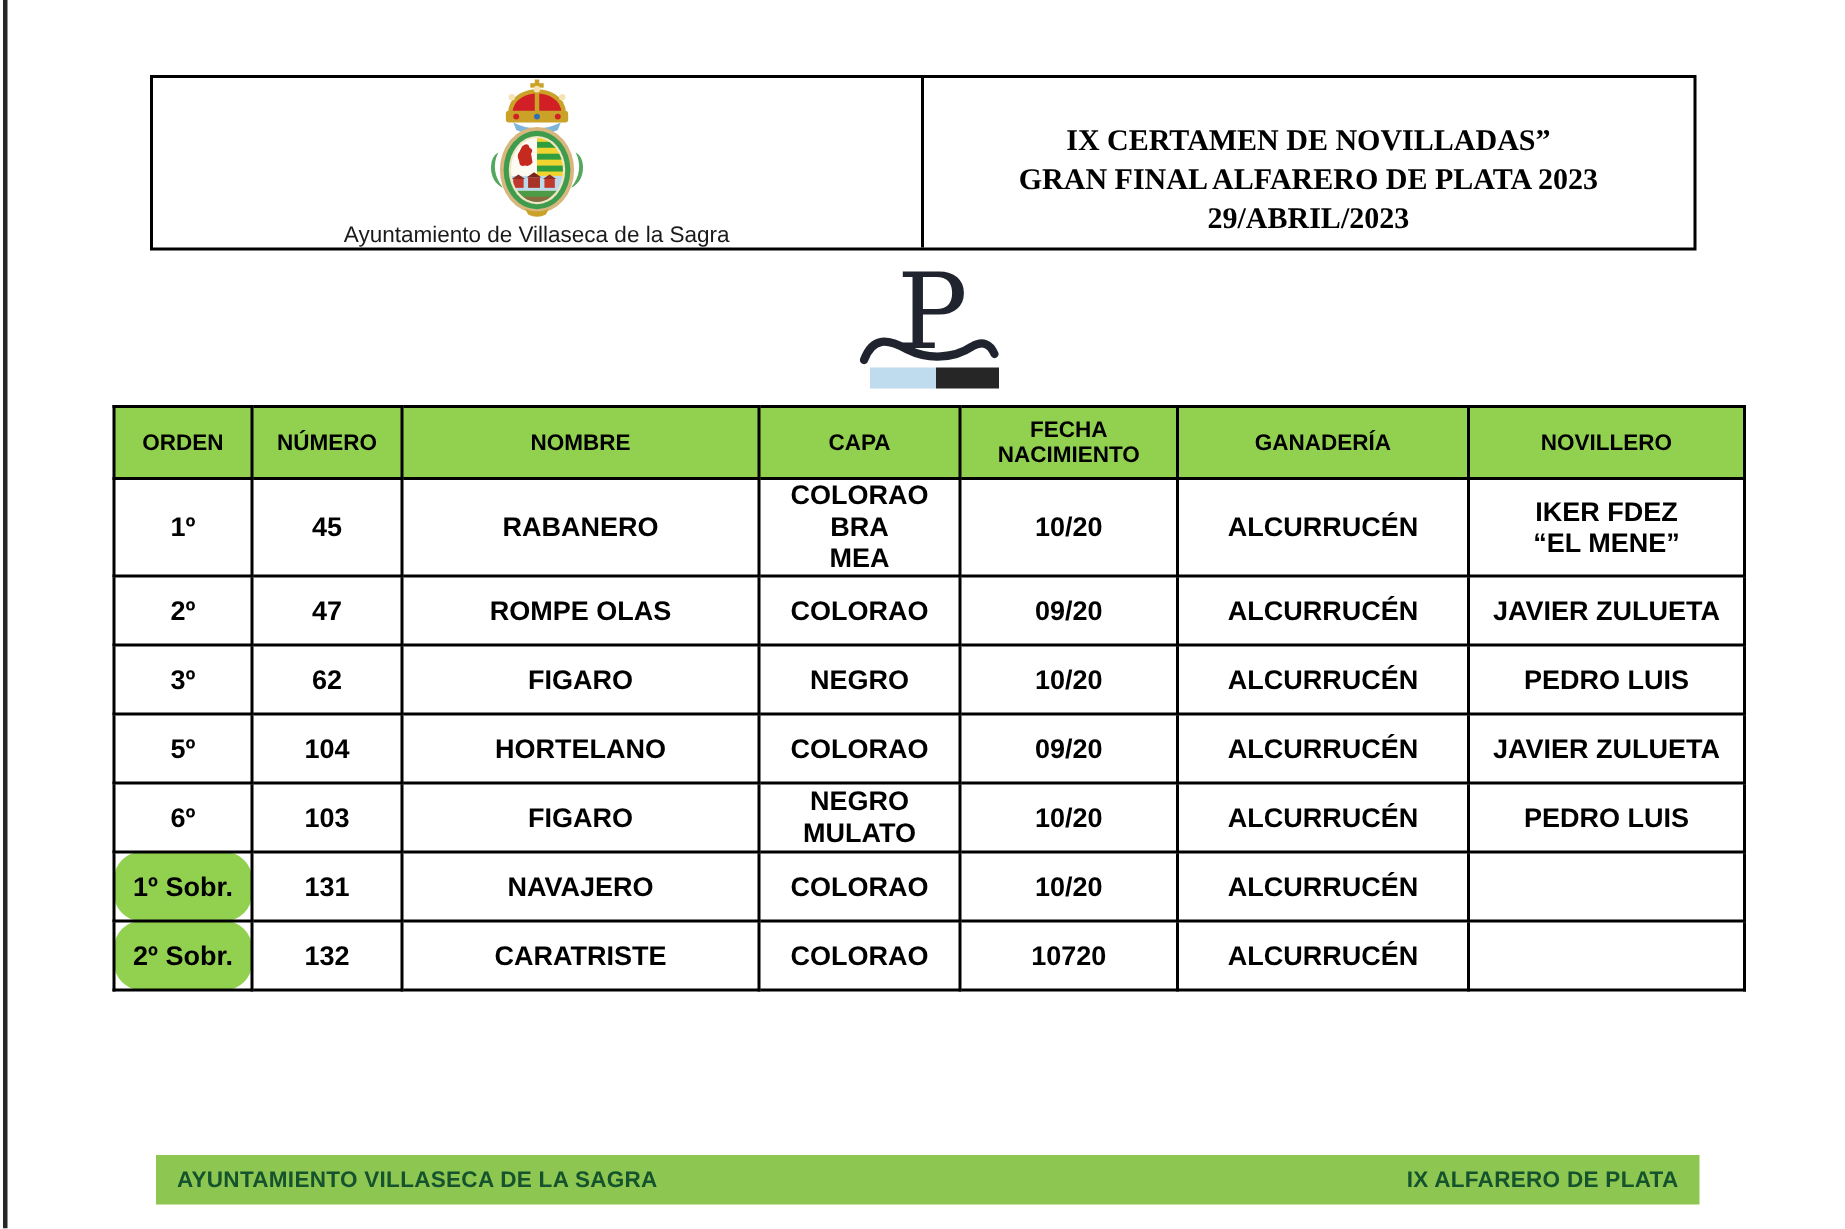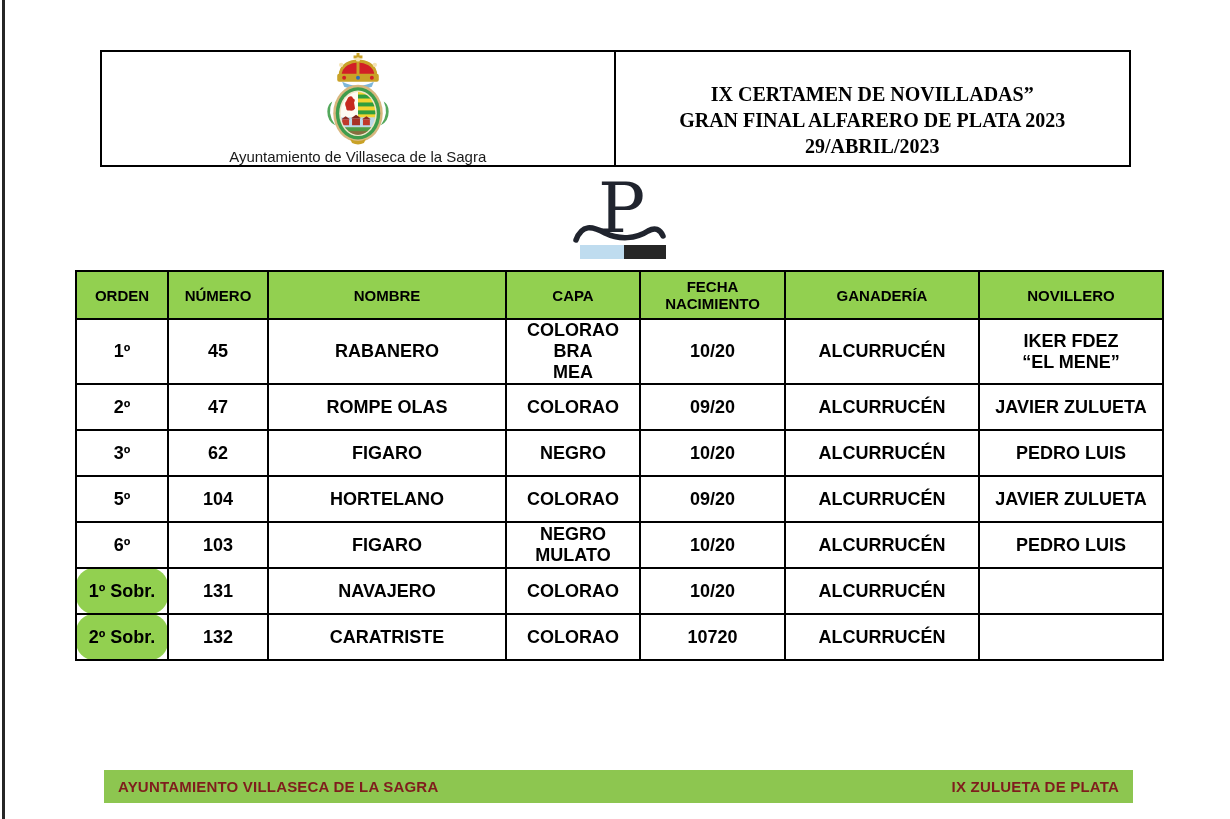--- a/index.html
+++ b/index.html
@@ -58,21 +58,21 @@
   }
   table.cartel td { height: 46px; font-size: 18px; background: #ffffff; }
   table.cartel td.highlight { background: #92D050; border-radius: 18px; }
   
   .footer-bar {
     position: absolute; left: 104px; top: 770px;
     width: 1029px; height: 33px;
     background: #8DC650;
     display: flex; justify-content: space-between; align-items: center;
     padding: 0 14px;
-    color: #7f1d1d; font-weight: bold; font-size: 15px;
+    color: #14532d; font-weight: bold; font-size: 15px;
     letter-spacing: 0.2px;
   }
 </style>
 </head>
 <body>
 
 <div class="scan-edge"></div>
 
 <div class="header-box">
   <div class="header-left">
@@ -230,14 +230,14 @@
         <td>COLORAO</td>
         <td>10720</td>
         <td>ALCURRUCÉN</td>
         <td></td>
       </tr>
     </tbody>
 </table>
 
 <div class="footer-bar">
   <span>AYUNTAMIENTO VILLASECA DE LA SAGRA</span>
-  <span>IX ZULUETA DE PLATA</span>
+  <span>IX ALFARERO DE PLATA</span>
 </div>
 
 </body></html>

